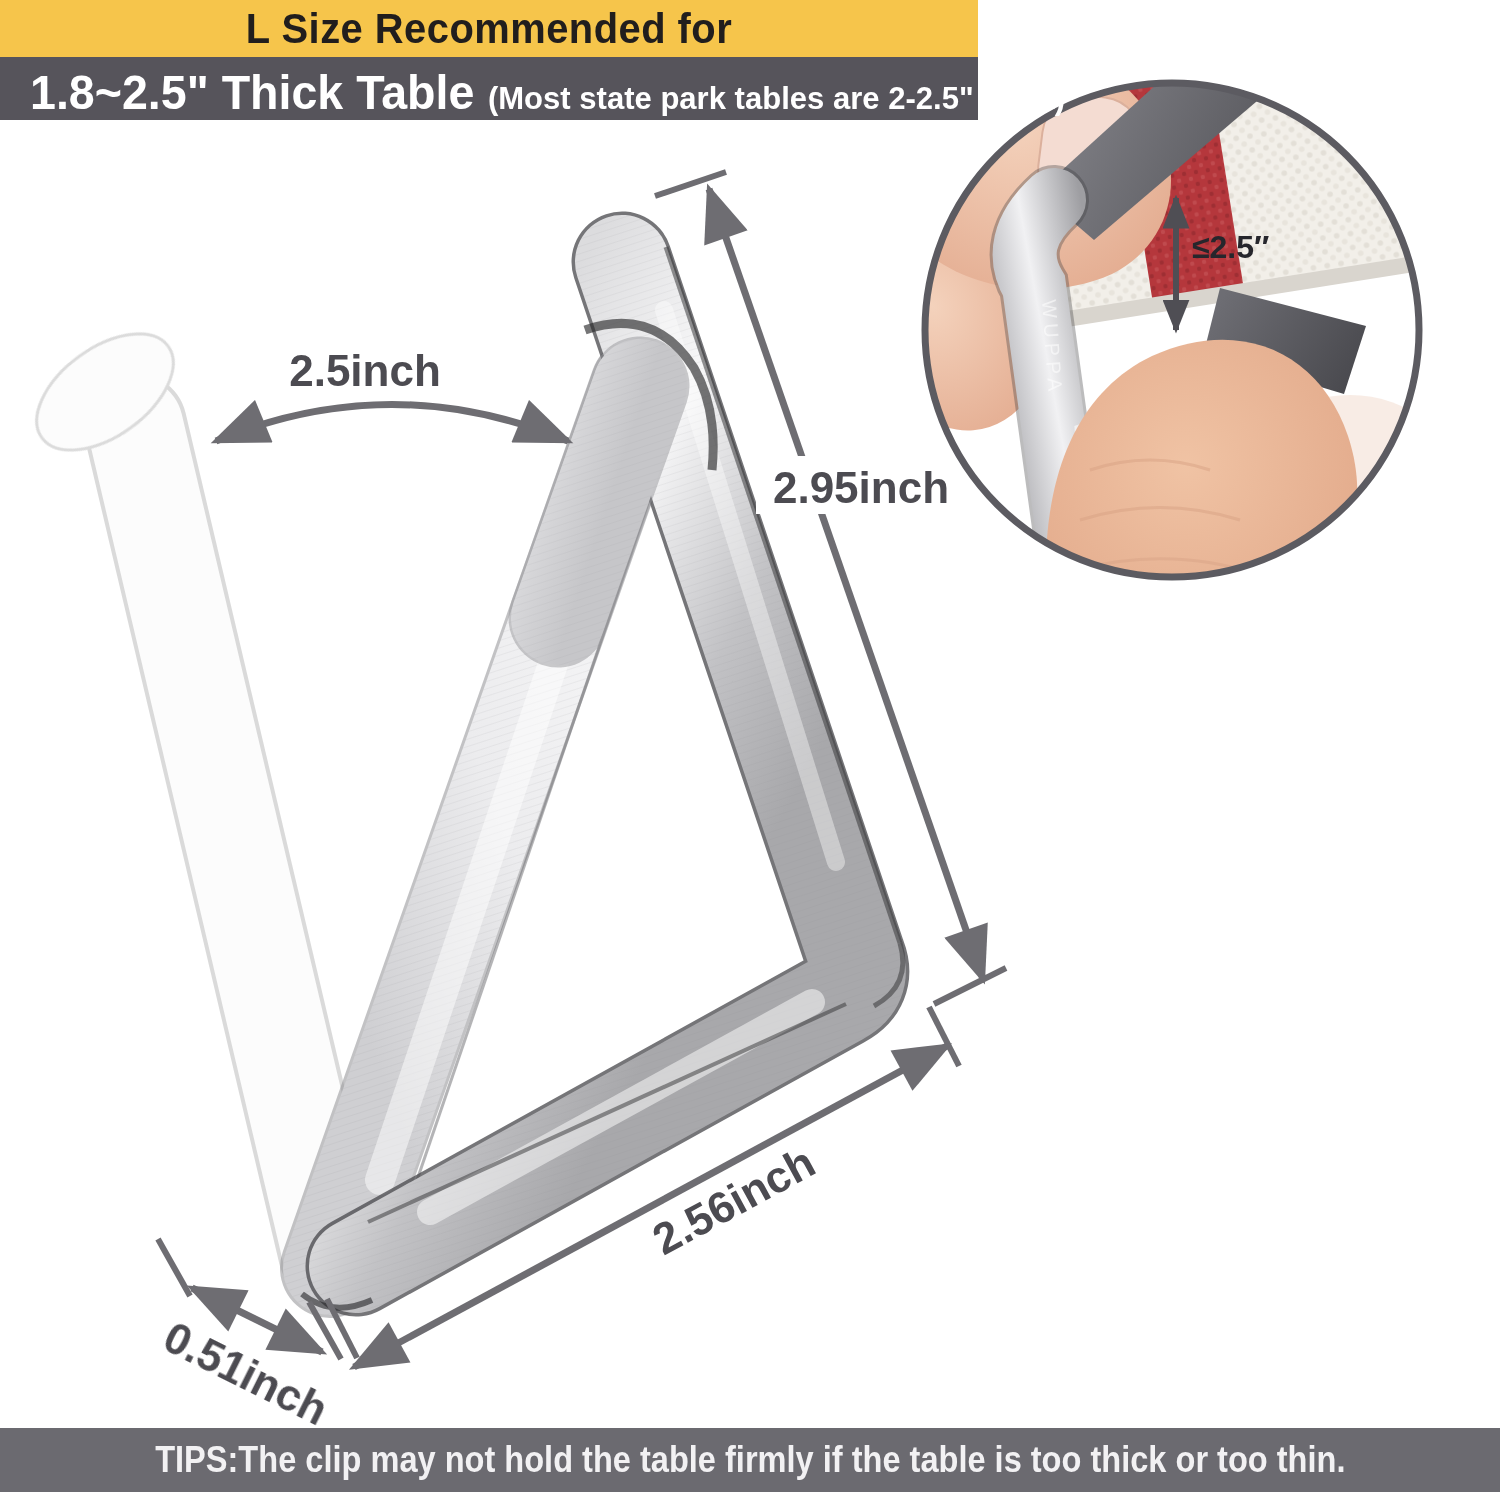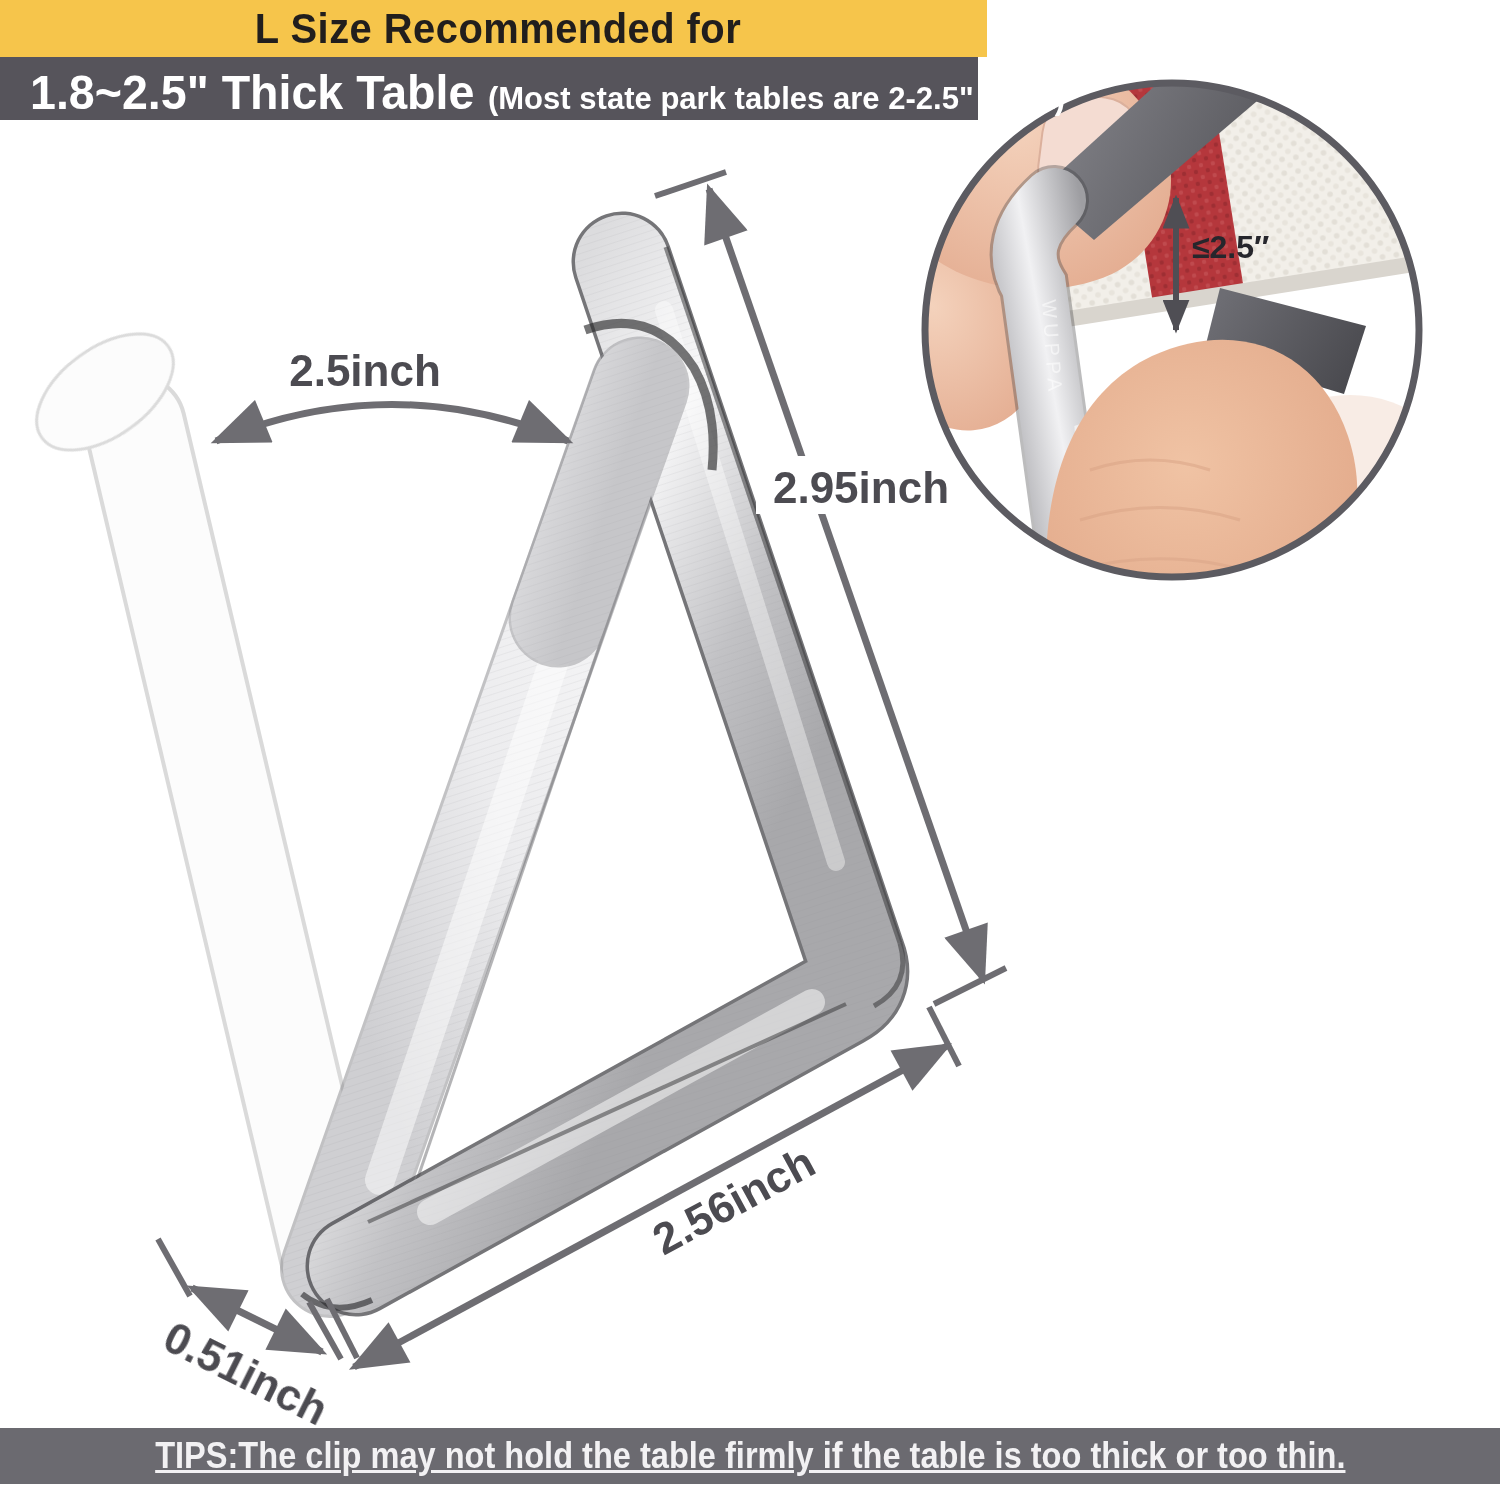--- a/index.html
+++ b/index.html
@@ -9,22 +9,22 @@
   .banner-top{position:absolute;left:0;top:0;width:978px;height:57px;
       display:flex;align-items:center;justify-content:center;}
   .banner-top .t{font-size:42px;font-weight:800;letter-spacing:.5px;
       display:inline-block;transform:scaleX(.95);white-space:nowrap;}
   .banner-sub{position:absolute;left:0;top:57px;width:978px;height:63px;
       display:flex;align-items:baseline;padding-left:30px;box-sizing:border-box;}
   .banner-sub .inner{display:flex;align-items:baseline;gap:14px;
       transform:scaleX(.97);transform-origin:left center;margin-top:4px;}
   .banner-sub .big{font-size:48px;font-weight:800;white-space:nowrap;line-height:63px;}
   .banner-sub .small{font-size:32px;font-weight:700;white-space:nowrap;}
-  .footer-bar{position:absolute;left:0;top:1428px;width:1500px;height:56px;
-      display:flex;align-items:center;justify-content:center;text-decoration:underline;}
+  .footer-bar{position:absolute;left:0;top:1428px;width:1500px;height:64px;
+      display:flex;align-items:center;justify-content:center;}
   .footer-bar .t{font-size:37px;font-weight:800;display:inline-block;
       transform:scaleX(.88);white-space:nowrap;}
   svg text{font-family:"Liberation Sans", sans-serif;}
   .dimlabel{font-size:44px;font-weight:700;}
 </style>
 </head>
 <body>
 
 <div class="stage">
 
@@ -197,21 +197,21 @@
         <g>
           <line x1="1176" y1="198" x2="1176" y2="330" stroke="#4f4e54" stroke-width="6" marker-start="url(#ahs)" marker-end="url(#ahs)"></line>
           <text x="1192" y="258" font-size="32" font-weight="700" fill="#26262c">≤2.5″</text>
         </g>
       </g>
       <circle cx="1172" cy="330" r="247" fill="none" stroke="#5c5b61" stroke-width="7"></circle>
     </g>
   </svg>
 
   
-  <div class="banner-top" style="background: rgb(246, 197, 75); color: rgb(33, 30, 29); padding-left: 9px;">
+  <div class="banner-top" style="background: rgb(246, 197, 75); color: rgb(33, 30, 29);">
     <span class="t">L Size Recommended for</span>
   </div>
   <div class="banner-sub" style="background: rgb(86, 84, 91); color: rgb(255, 255, 255);">
     <div class="inner">
       <span class="big">1.8~2.5" Thick Table</span>
       <span class="small">(Most state park tables are 2-2.5" thick)</span>
     </div>
   </div>
 
   <div class="footer-bar" style="background: rgb(107, 106, 112); color: rgb(242, 241, 243);">

